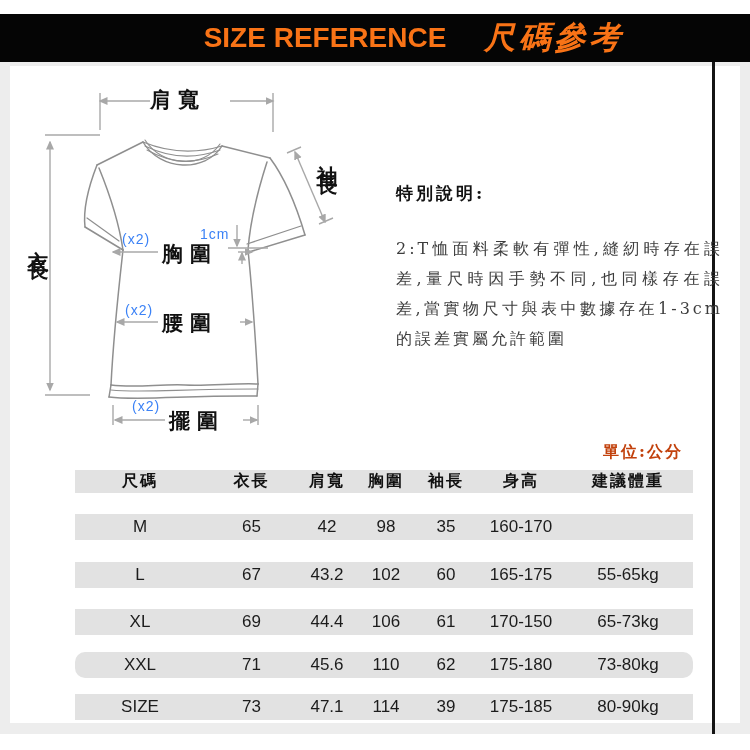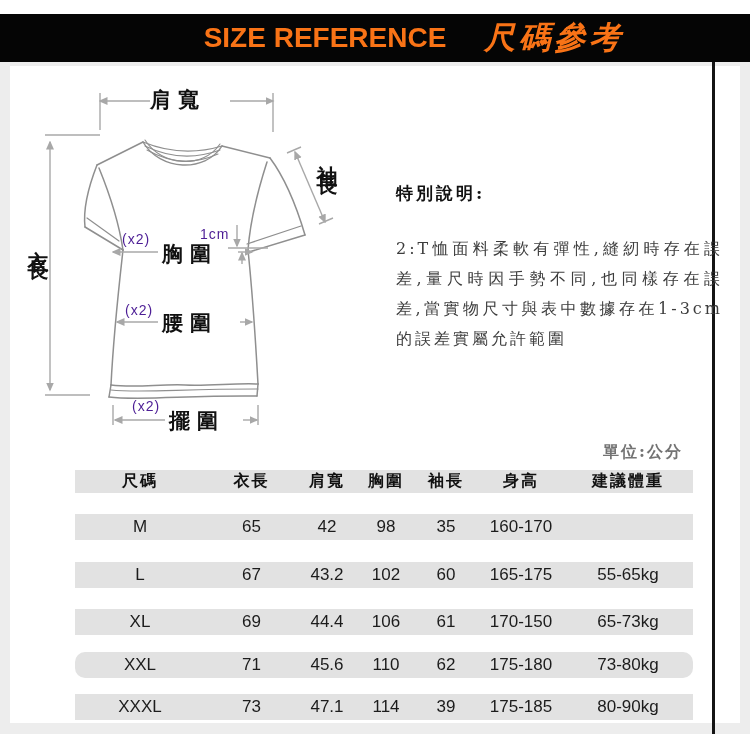--- a/index.html
+++ b/index.html
@@ -17,34 +17,34 @@
   
   .frame{position:absolute;left:0;top:62px;width:750px;height:672px;background:#ededed;}
   .panel{position:absolute;left:10px;top:4px;width:730px;height:657px;background:#ffffff;}
   .vline{position:absolute;left:712px;top:62px;width:3px;height:672px;background:#141414;}
 
   
   .diagram-svg{position:absolute;left:0;top:63px;}
   .dim-label{position:absolute;color:#111111;font-weight:bold;font-size:21px;letter-spacing:7px;
              font-family:"DejaVu Serif","Liberation Serif",serif;white-space:nowrap;}
   .dim-label.vertical{writing-mode:vertical-rl;letter-spacing:10px;}
-  .dim-note{position:absolute;color:#4c1d95;font-size:14px;letter-spacing:1px;
+  .dim-note{position:absolute;color:#3b82f6;font-size:14px;letter-spacing:1px;
             font-family:"Liberation Sans",sans-serif;white-space:nowrap;}
 
   
   .notes{position:absolute;left:376px;top:182px;width:327px;color:#3d3d3d;margin-left:20px;}
   .notes-title{font-size:17px;font-weight:bold;color:#111111;letter-spacing:3px;
                font-family:"DejaVu Serif","Liberation Serif",serif;}
   .notes p{margin:4px 0 0 0;font-size:16px;line-height:30px;letter-spacing:3px;text-align:justify;
            font-family:"DejaVu Serif","Liberation Serif",serif;font-weight:500;}
   .notes p.second{margin-top:29px;}
 
   
   .unit-label{position:absolute;left:455px;top:442px;width:228px;text-align:right;
-              font-size:16px;font-weight:bold;color:#737373;letter-spacing:2px;
+              font-size:16px;font-weight:bold;color:#c2410c;letter-spacing:2px;
               font-family:"DejaVu Serif","Liberation Serif",serif;}
   .trow{position:absolute;left:75px;width:618px;height:26px;background:#e2e2e2;
         display:flex;align-items:center;}
   .trow.thead{top:470px;height:23px;}
   .trow .c{text-align:center;font-size:17px;color:#1c1c1c;font-family:"Liberation Sans",sans-serif;}
   .trow.thead .c{font-size:16px;font-weight:bold;color:#111111;letter-spacing:2px;
                  font-family:"DejaVu Serif","Liberation Serif",serif;}
   .c0{width:130px;}.c1{width:93px;}.c2{width:58px;}.c3{width:60px;}
   .c4{width:60px;}.c5{width:90px;}.c6{width:124px;}
 </style>
@@ -193,21 +193,21 @@
       <div class="c c0">XXL</div>
       <div class="c c1">71</div>
       <div class="c c2">45.6</div>
       <div class="c c3">110</div>
       <div class="c c4">62</div>
       <div class="c c5">175-180</div>
       <div class="c c6">73-80kg</div>
     </div>
 
     <div class="trow" style="top:694px;">
-      <div class="c c0">XXXL</div>
+      <div class="c c0">SIZE</div>
       <div class="c c1">73</div>
       <div class="c c2">47.1</div>
       <div class="c c3">114</div>
       <div class="c c4">39</div>
       <div class="c c5">175-185</div>
       <div class="c c6">80-90kg</div>
     </div>
   </div>
 
 </div>

